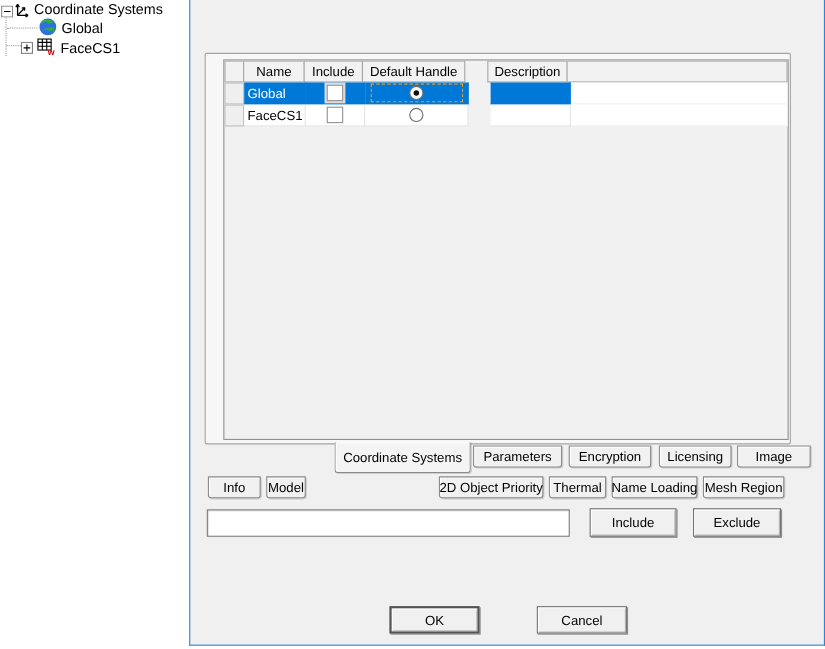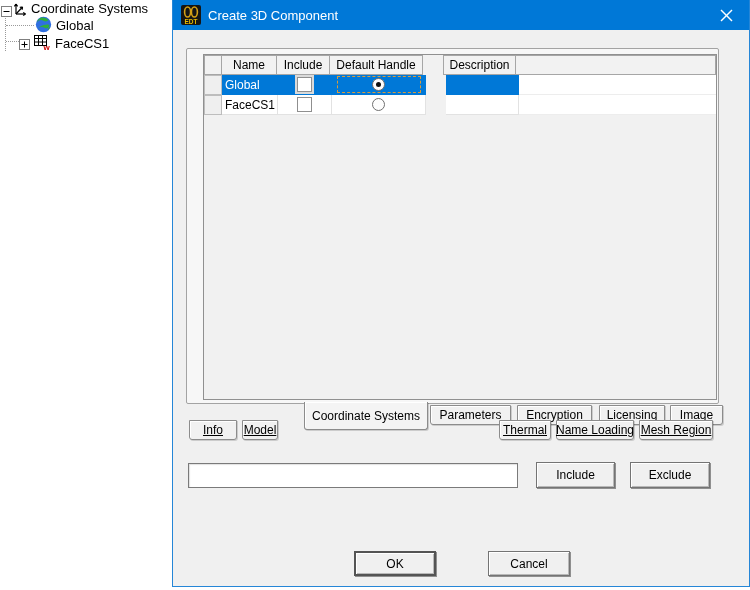--- a/index.html
+++ b/index.html
@@ -58,25 +58,25 @@
   .focusring{display:flex;align-items:center;justify-content:center;
     width:84px;height:17px;border:1px dashed transparent;box-sizing:border-box;}
   .focusring.on{border-color:#d89b3c;}
 
   
   .tab{position:absolute;box-sizing:border-box;height:20px;background:#f1f1f1;
     border:1px solid #8c8c8c;border-radius:0 0 3px 3px;font-size:12px;
     display:flex;align-items:center;justify-content:center;white-space:nowrap;
     box-shadow:inset 1px 1px 0 #ffffff,1px 1px 0 rgba(0,0,0,0.15);}
   .tab-row1{top:405px;}
-  .tab-row2{top:420px;text-decoration:underline;}
+  .tab-row2{top:433px;}
   .tab.tab-active{top:402px;height:28px;z-index:5;background:#f4f4f4;border-top:none;}
   #t1-0{left:16px;width:113px;}  #t1-1{left:131px;width:124px;}
   #t1-2{left:257px;width:81px;text-align:center;}  #t1-3{left:344px;width:75px;}
-  #t1-4{left:426px;width:66px;}  #t1-5{left:497px;width:53px;}
+  #t1-4{left:426px;width:66px;}  #t1-5{left:497px;width:67px;}
   #t2-0{left:16px;width:48px;}   #t2-1{left:69px;width:36px;}
   #t2-2{left:122px;width:99px;}  #t2-3{left:226px;width:95px;}
   #t2-4{left:326px;width:52px;}  #t2-5{left:383px;width:78px;}
   #t2-6{left:466px;width:74px;}
 
   
   .filter-input{position:absolute;left:15px;top:463px;width:330px;height:25px;
     border:1px solid #7a7a7a;background:#fff;box-sizing:border-box;padding:0 4px;
     font-size:12px;font-family:"Liberation Sans",sans-serif;
     box-shadow:inset 1px 1px 1px rgba(0,0,0,0.12);}
@@ -139,37 +139,20 @@
       <line x1="5.5" y1="2.5" x2="5.5" y2="12.5" stroke="#000"></line>
       <line x1="9.5" y1="2.5" x2="9.5" y2="12.5" stroke="#000"></line>
       <text x="10.5" y="17" fill="#cc0000" font-size="8" font-weight="bold" font-family="Liberation Sans, sans-serif">w</text>
     </svg>
   </span>
   <span class="lbl" style="left:55px;top:36px;">FaceCS1</span>
 </div>
 
 <div id="dialog">
 
-  <div class="titlebar">
-    <span class="app-icon">
-      <svg width="20" height="20" viewBox="0 0 20 20">
-        <rect x="0" y="0" width="20" height="20" rx="2" fill="#141414"></rect>
-        <ellipse cx="6.6" cy="7" rx="3" ry="5" fill="none" stroke="#d4a017" stroke-width="1.6"></ellipse>
-        <ellipse cx="13.4" cy="7" rx="3" ry="5" fill="none" stroke="#d4a017" stroke-width="1.6"></ellipse>
-        <text x="10" y="18.5" font-size="6.5" fill="#e6b800" text-anchor="middle" font-weight="bold" font-family="Liberation Sans, sans-serif">EDT</text>
-      </svg>
-    </span>
-    <span class="title-text">Create 3D Component</span>
-    <span class="close-btn">
-      <svg width="13" height="13" viewBox="0 0 13 13" stroke="#fff" stroke-width="1.4">
-        <line x1="1" y1="1" x2="12" y2="12"></line>
-          <line x1="12" y1="1" x2="1" y2="12"></line>
-      </svg>
-    </span>
-  </div>
 
   <div class="tabframe"></div>
 
   <div class="grid">
     <div class="g-header">
       <div class="g-hcell w-sel"></div>
       <div class="g-hcell w-name">Name</div>
       <div class="g-hcell w-inc">Include</div>
       <div class="g-hcell w-dh">Default Handle</div>
       <div class="g-hcell w-desc">Description</div>
@@ -206,20 +189,21 @@
   </div>
 
   <div class="tab tab-row1 tab-active" id="t1-1">Coordinate Systems</div>
   <div class="tab tab-row1" id="t1-2">Parameters</div>
   <div class="tab tab-row1" id="t1-3">Encryption</div>
   <div class="tab tab-row1" id="t1-4">Licensing</div>
   <div class="tab tab-row1" id="t1-5">Image</div>
 
   <div class="tab tab-row2" id="t2-0">Info</div>
   <div class="tab tab-row2" id="t2-1">Model</div>
+  <div class="tab tab-row2" id="t2-3">2D Object Priority</div>
   <div class="tab tab-row2" id="t2-4">Thermal</div>
   <div class="tab tab-row2" id="t2-5">Name Loading</div>
   <div class="tab tab-row2" id="t2-6">Mesh Region</div>
 
   <input class="filter-input" type="text" value="" style="">
   <div class="btn include-btn">Include</div>
   <div class="btn ok-btn">OK</div>
 
   <div class="btn exclude-btn">Exclude</div>
   <div class="btn cancel-btn">Cancel</div>

